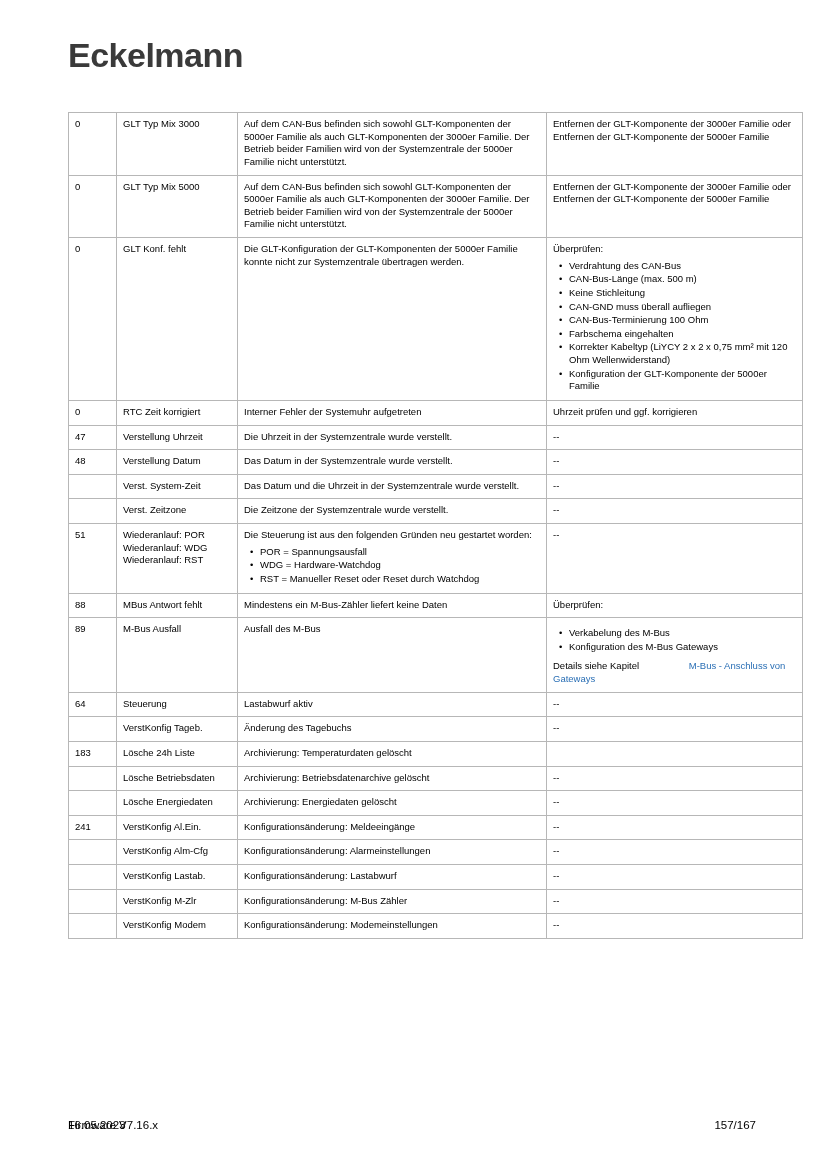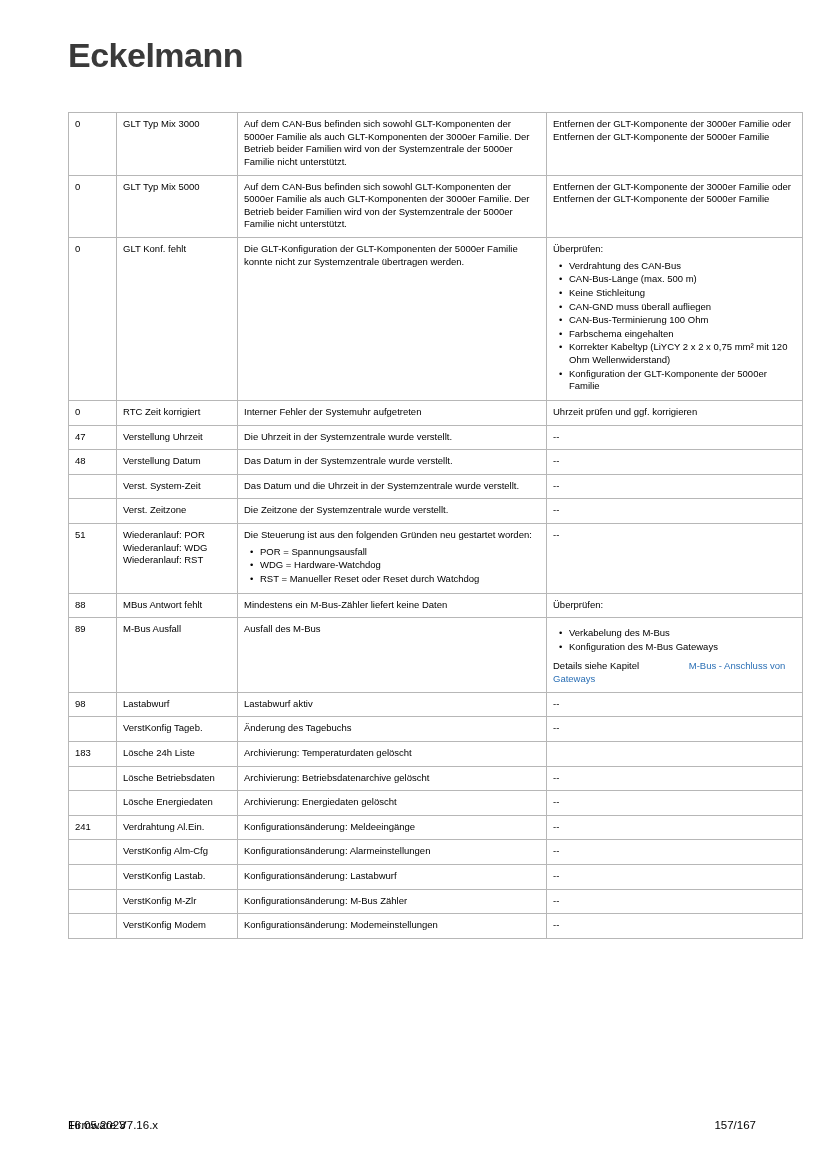--- a/index.html
+++ b/index.html
@@ -217,22 +217,22 @@
         <td class="col-fix">
           <ul class="bul">
             <li>Verkabelung des M-Bus</li>
             <li>Konfiguration des M-Bus Gateways</li>
           </ul>
           <div class="note-lead"><span>Details siehe Kapitel </span><a class="doclink" href="#">M-Bus - Anschluss von Gateways</a></div>
         </td>
       </tr>
 
       <tr>
-        <td class="col-num">98</td>
-        <td class="col-name">Lastabwurf</td>
+        <td class="col-num">64</td>
+        <td class="col-name">Steuerung</td>
         <td class="col-desc">Lastabwurf aktiv</td>
         <td class="col-fix">--</td>
       </tr>
 
       <tr>
         <td class="col-num cell-blank"></td>
         <td class="col-name">VerstKonfig Tageb.</td>
         <td class="col-desc">Änderung des Tagebuchs</td>
         <td class="col-fix">--</td>
       </tr>
@@ -253,21 +253,21 @@
 
       <tr>
         <td class="col-num cell-blank"></td>
         <td class="col-name indent-name"> Lösche Energiedaten</td>
         <td class="col-desc">Archivierung: Energiedaten gelöscht</td>
         <td class="col-fix">--</td>
       </tr>
 
       <tr>
         <td class="col-num">241</td>
-        <td class="col-name">Verdrahtung Al.Ein.</td>
+        <td class="col-name">VerstKonfig Al.Ein.</td>
         <td class="col-desc">Konfigurationsänderung: Meldeeingänge</td>
         <td class="col-fix">--</td>
       </tr>
 
       <tr>
         <td class="col-num cell-blank"></td>
         <td class="col-name">VerstKonfig Alm-Cfg</td>
         <td class="col-desc">Konfigurationsänderung: Alarmeinstellungen</td>
         <td class="col-fix">--</td>
       </tr>

